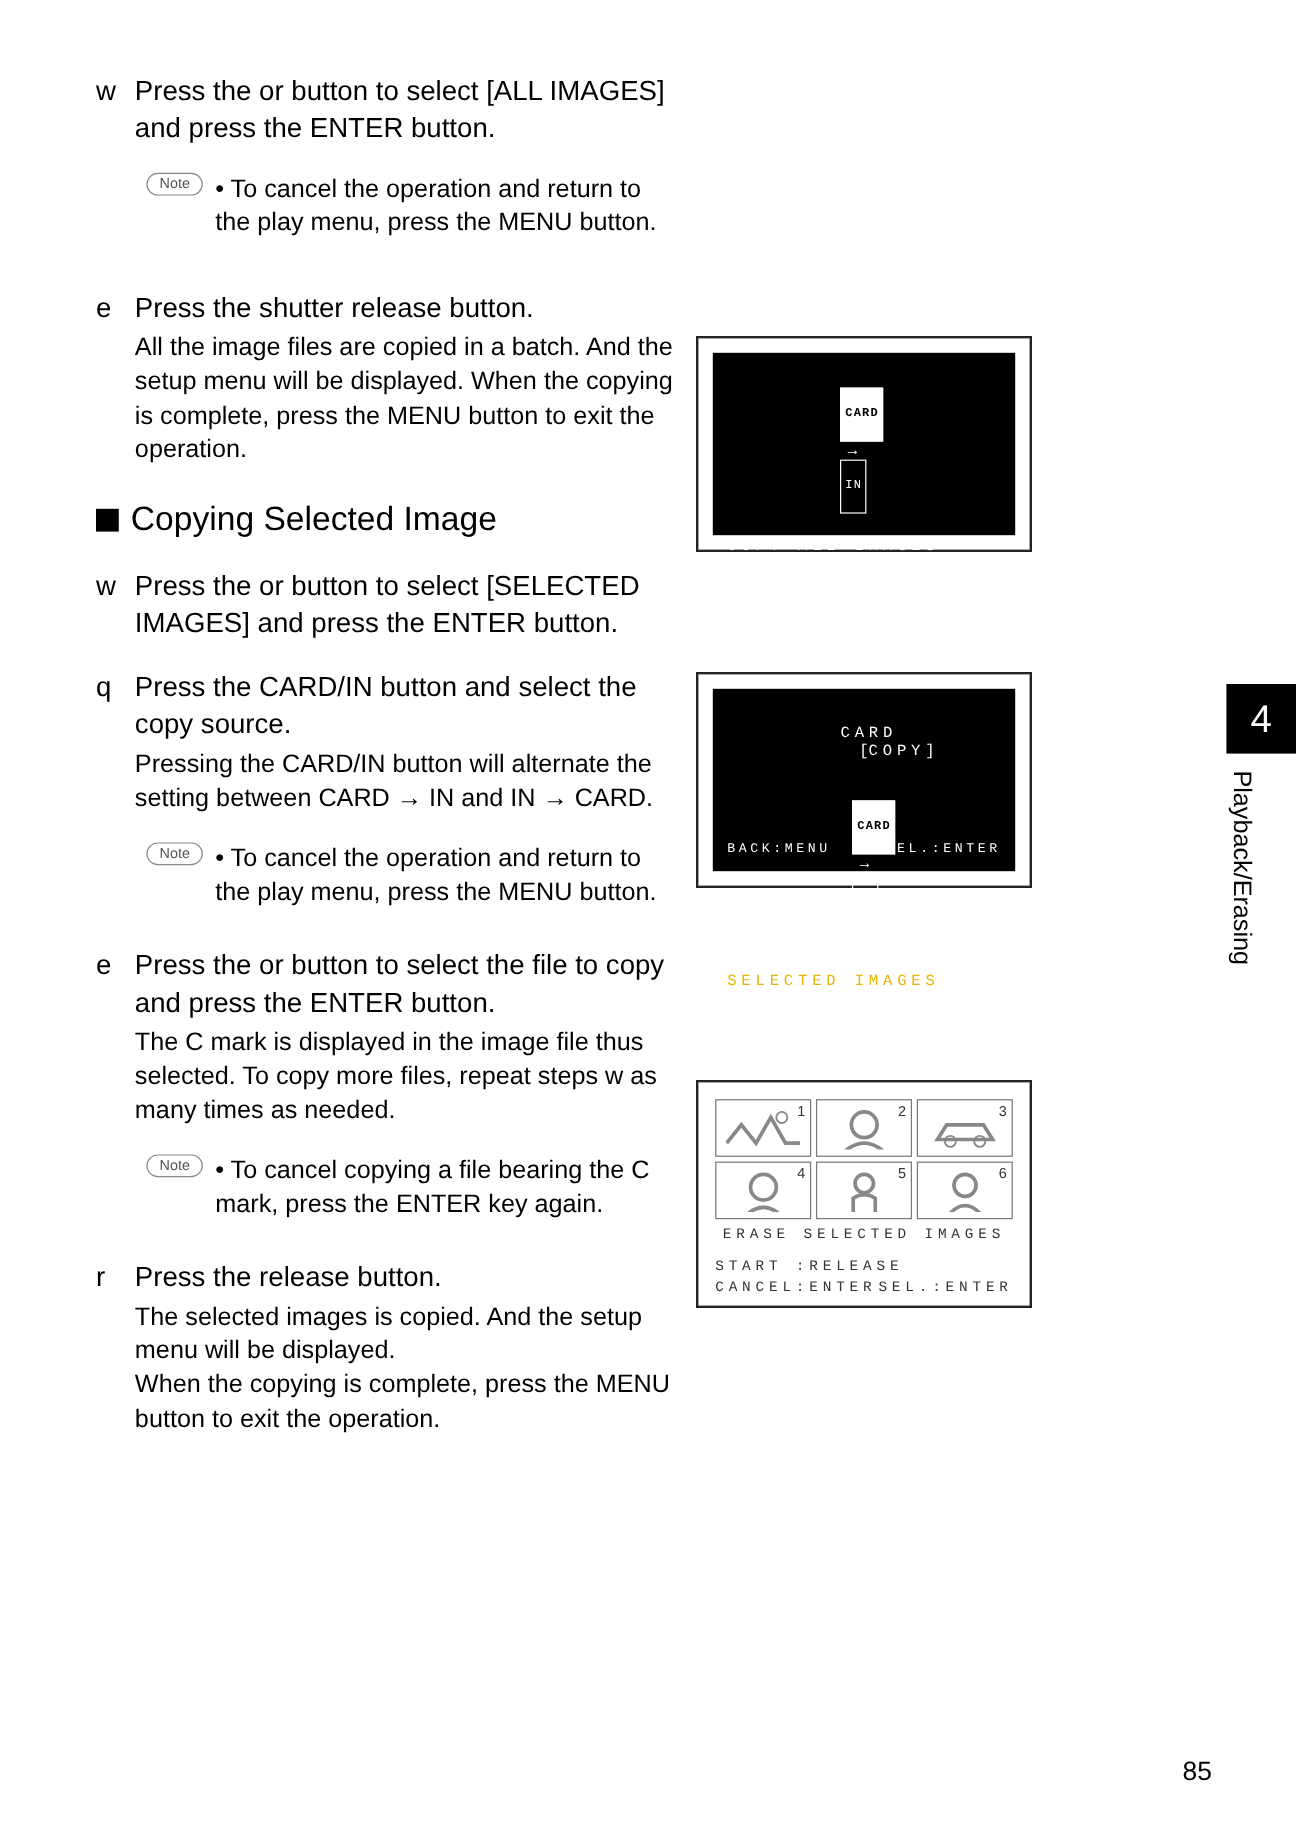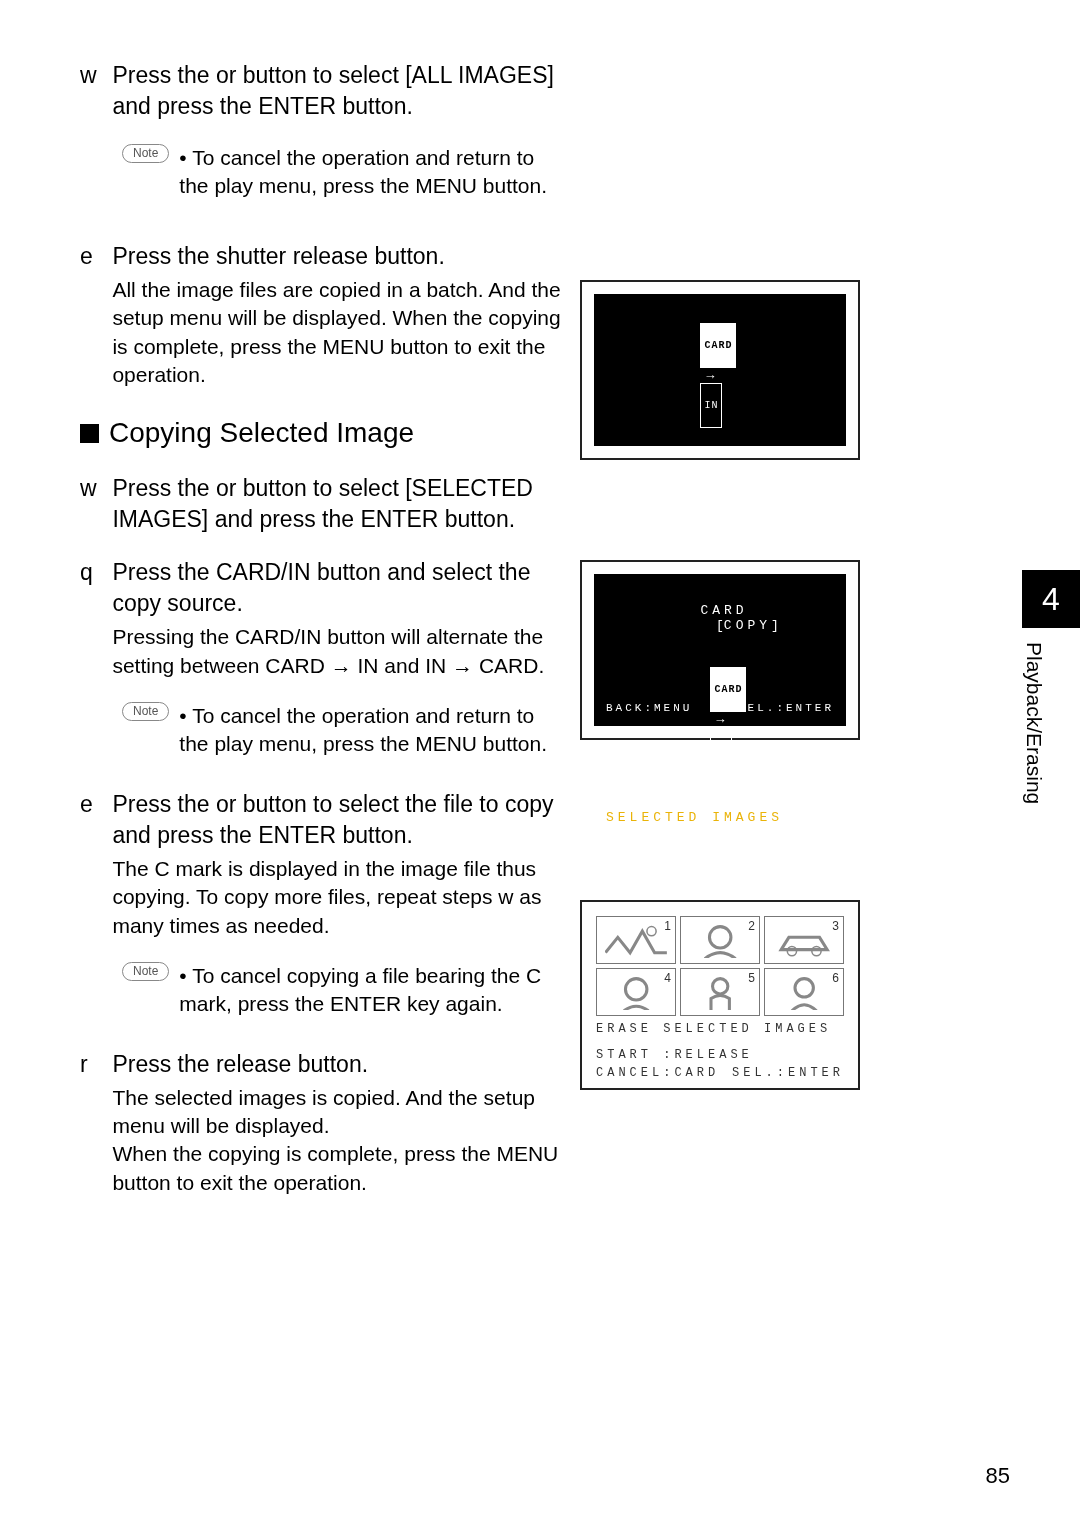--- a/index.html
+++ b/index.html
@@ -191,21 +191,21 @@
     </div>
     <div class="note-row">
       <span class="note-badge">Note</span>
       <div class="note-text">• To cancel the operation and return to the play menu, press the MENU button.</div>
     </div>
 
     <div class="step">
       <span class="label">e</span>
       <span class="body">
         <span>Press the       or      button to select the file to copy and press the ENTER button.</span>
-        <div class="sub">The C mark is displayed in the image file thus copying.  To copy more files, repeat steps w  as many times as needed.</div>
+        <div class="sub">The C mark is displayed in the image file thus selected.  To copy more files, repeat steps w  as many times as needed.</div>
       </span>
     </div>
     <div class="note-row">
       <span class="note-badge">Note</span>
       <div class="note-text">• To cancel copying a file bearing the C mark, press the ENTER key again.</div>
     </div>
 
     <div class="step">
       <span class="label">r</span>
       <span class="body">
@@ -296,19 +296,19 @@
           </svg>
       </div>
       <div class="thumb">
         <span class="num">6</span>
         <svg viewBox="0 0 40 24">
             <circle cx="20" cy="9" r="6" fill="none" stroke="#888" stroke-width="2"></circle>
             <path d="M12 24 Q20 16 28 24" fill="none" stroke="#888" stroke-width="2"></path>
           </svg>
       </div>
     </div>
-    <div class="panel3-footer" style="left:14px; right:14px; top:120px; text-align:left;">ERASE SELECTED IMAGES</div>
+    <div class="panel3-footer" style="left:14px; right:14px; top:120px; text-align:center;">ERASE SELECTED IMAGES</div>
     <div class="panel3-footer" style="left:14px; top:146px;">START :RELEASE</div>
-    <div class="panel3-footer" style="left:14px; top:164px;">CANCEL:CARD</div>
+    <div class="panel3-footer" style="left:14px; top:164px;">CANCEL:ENTER</div>
     <div class="panel3-footer" style="right:14px; top:164px;">SEL.:ENTER</div>
   </div>
 
 </div>
 
 </body></html>

